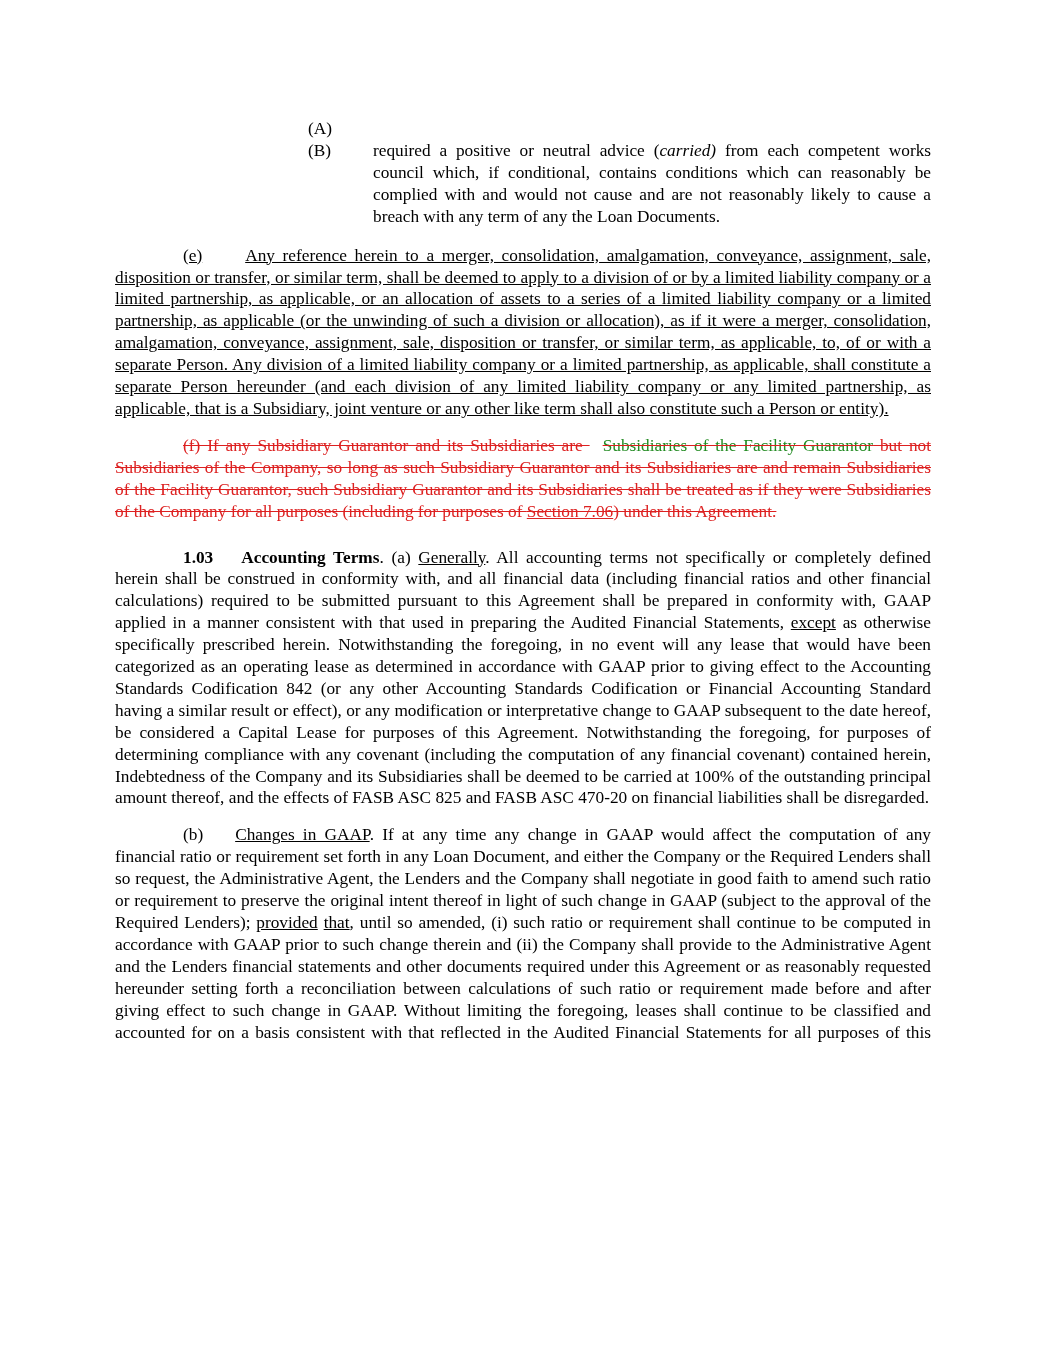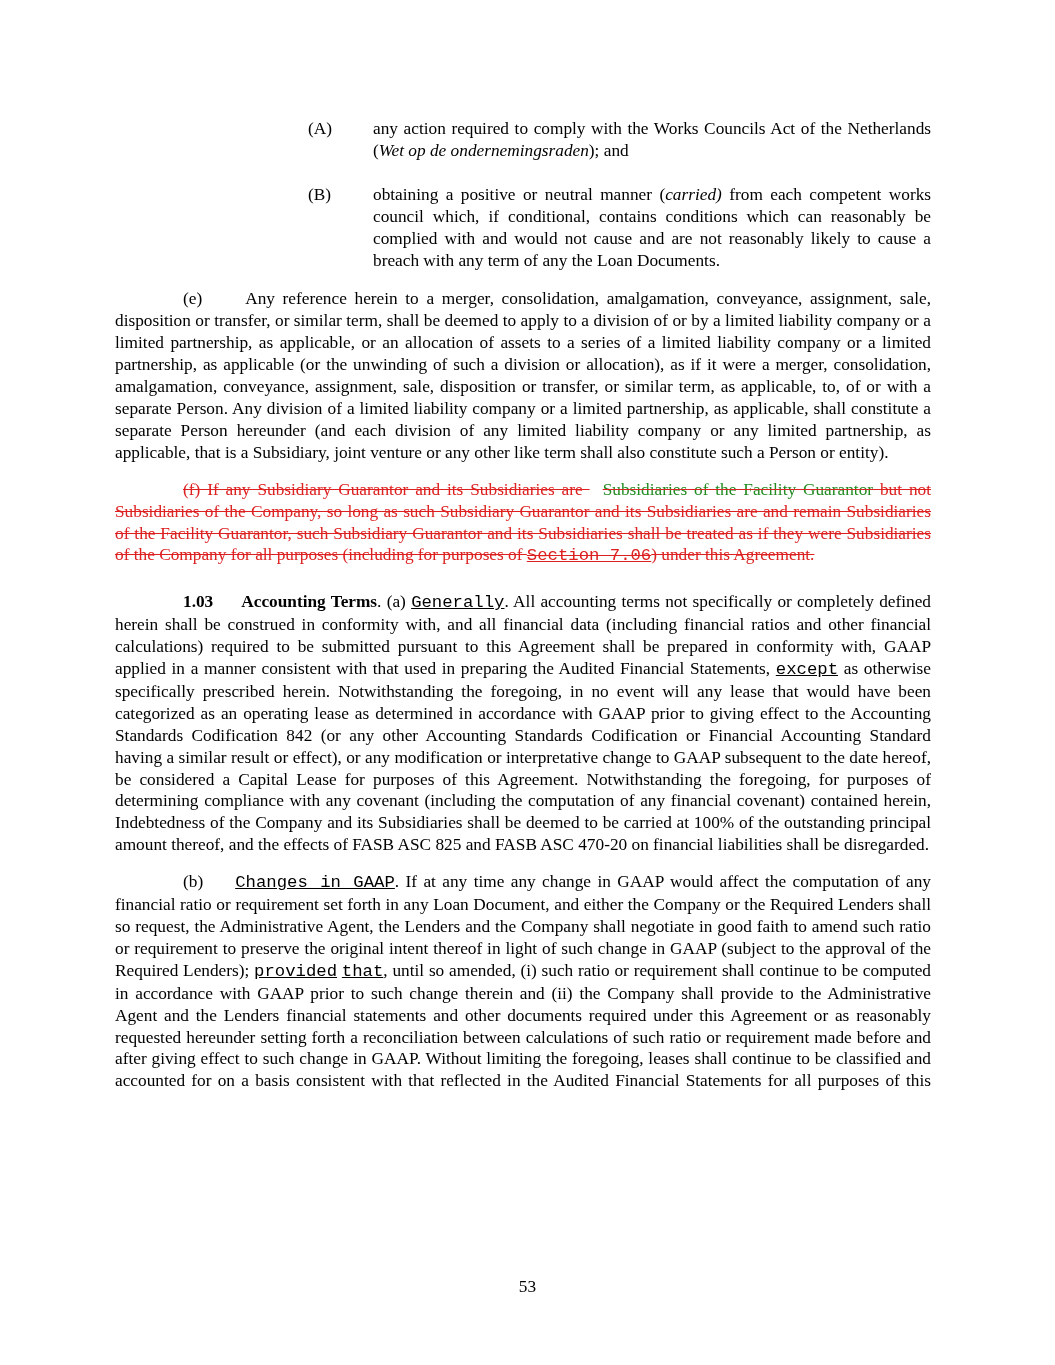--- a/index.html
+++ b/index.html
@@ -28,55 +28,53 @@
   }
   .list-item .marker {
     position:absolute;
     left:193px; top:0;
   }
   .para { text-indent:68px; }
   .justify-last { text-align-last:justify; }
   .tab { display:inline-block; }
   .b { font-weight:bold; }
   .i { font-style:italic; }
-  .u { text-decoration:underline;font-family:Liberation Mono, monospace; }
+  .u { text-decoration:underline; }
   .green { color:var(--green);margin-left:13px; }
   .deleted { color:var(--red); text-decoration:line-through; }
   .mb-a { margin-bottom:22px; }
   .mb-b { margin-bottom:17px; }
-  .mb-e { margin-bottom:15px; }
+  .mb-e { margin-bottom:15px;text-decoration:underline; }
   .mb-f { margin-bottom:24px; }
   .mb-103 { margin-bottom:15px;margin-top:22px; }
   .page-number {
     position:absolute;
     left:0; top:1276px;
     width:100%;
     text-align:center;
   }
 </style>
 </head>
 <body>
 
 <div class="page">
   <div class="content">
 
     <div class="list-item mb-a">
       <span class="marker">(A)</span>
-      <span><span>any action required to comply with the Works Councils Act of the Netherlands (</span><span class="i">Wet op de ondernemingsraden</span><span>); and</span></span>
     </div>
 
     <div class="list-item mb-b">
       <span class="marker">(B)</span>
-      <span><span>obtaining a positive or neutral manner (</span><span class="i">carried)</span><span> from each competent works council which, if conditional, contains conditions which can reasonably be complied with and would not cause and are not reasonably likely to cause a breach with any term of any the Loan Documents.</span></span>
+      <span><span>required a positive or neutral advice (</span><span class="i">carried)</span><span> from each competent works council which, if conditional, contains conditions which can reasonably be complied with and would not cause and are not reasonably likely to cause a breach with any term of any the Loan Documents.</span></span>
     </div>
 
     <div class="para mb-e"><span>(e)</span><span class="tab" style="width: 43px;"></span><span>Any reference herein to a merger, consolidation, amalgamation, conveyance, assignment, sale, disposition or transfer, or similar term, shall be deemed to apply to a division of or by a limited liability company or a limited partnership, as applicable, or an allocation of assets to a series of a limited liability company or a limited partnership, as applicable (or the unwinding of such a division or allocation), as if it were a merger, consolidation, amalgamation, conveyance, assignment, sale, disposition or transfer, or similar term, as applicable, to, of or with a separate Person. Any division of a limited liability company or a limited partnership, as applicable, shall constitute a separate Person hereunder (and each division of any limited liability company or any limited partnership, as applicable, that is a Subsidiary, joint venture or any other like term shall also constitute such a Person or entity).</span></div>
 
     <div class="para deleted mb-f"><span>(f) If any Subsidiary Guarantor and its Subsidiaries are </span><span class="green">Subsidiaries of the Facility Guarantor</span><span> but not Subsidiaries of the Company, so long as such Subsidiary Guarantor and its Subsidiaries are and remain Subsidiaries of the Facility Guarantor, such Subsidiary Guarantor and its Subsidiaries shall be treated as if they were Subsidiaries of the Company for all purposes (including for purposes of </span><span class="u">Section 7.06</span><span>) under this Agreement.</span></div>
 
     <div class="para mb-103"><span class="b">1.03</span><span class="tab" style="width: 28px;"></span><span class="b">Accounting Terms</span><span>. (a) </span><span class="u">Generally</span><span>. All accounting terms not specifically or completely defined herein shall be construed in conformity with, and all financial data (including financial ratios and other financial calculations) required to be submitted pursuant to this Agreement shall be prepared in conformity with, GAAP applied in a manner consistent with that used in preparing the Audited Financial Statements, </span><span class="u">except</span><span> as otherwise specifically prescribed herein. Notwithstanding the foregoing, in no event will any lease that would have been categorized as an operating lease as determined in accordance with GAAP prior to giving effect to the Accounting Standards Codification 842 (or any other Accounting Standards Codification or Financial Accounting Standard having a similar result or effect), or any modification or interpretative change to GAAP subsequent to the date hereof, be considered a Capital Lease for purposes of this Agreement. Notwithstanding the foregoing, for purposes of determining compliance with any covenant (including the computation of any financial covenant) contained herein, Indebtedness of the Company and its Subsidiaries shall be deemed to be carried at 100% of the outstanding principal amount thereof, and the effects of FASB ASC 825 and FASB ASC 470-20 on financial liabilities shall be disregarded.</span></div>
 
     <div class="para justify-last"><span>(b)</span><span class="tab" style="width: 32px;"></span><span class="u">Changes in GAAP</span><span>. If at any time any change in GAAP would affect the computation of any financial ratio or requirement set forth in any Loan Document, and either the Company or the Required Lenders shall so request, the Administrative Agent, the Lenders and the Company shall negotiate in good faith to amend such ratio or requirement to preserve the original intent thereof in light of such change in GAAP (subject to the approval of the Required Lenders); </span><span class="u">provided</span><span> </span><span class="u">that</span><span>, until so amended, (i) such ratio or requirement shall continue to be computed in accordance with GAAP prior to such change therein and (ii) the Company shall provide to the Administrative Agent and the Lenders financial statements and other documents required under this Agreement or as reasonably requested hereunder setting forth a reconciliation between calculations of such ratio or requirement made before and after giving effect to such change in GAAP. Without limiting the foregoing, leases shall continue to be classified and accounted for on a basis consistent with that reflected in the Audited Financial Statements for all purposes of this</span></div>
 
   </div>
 
-  <div class="page-number">53</div>
 </div>
 
 </body></html>

